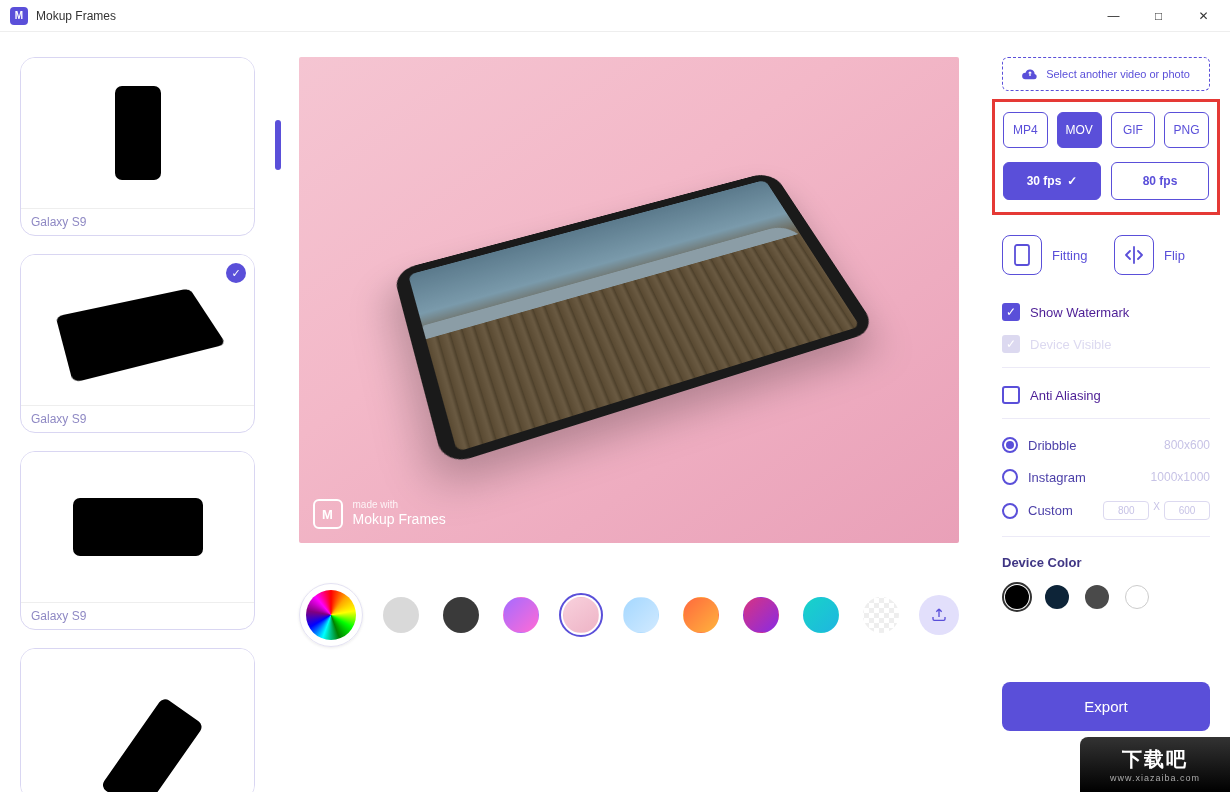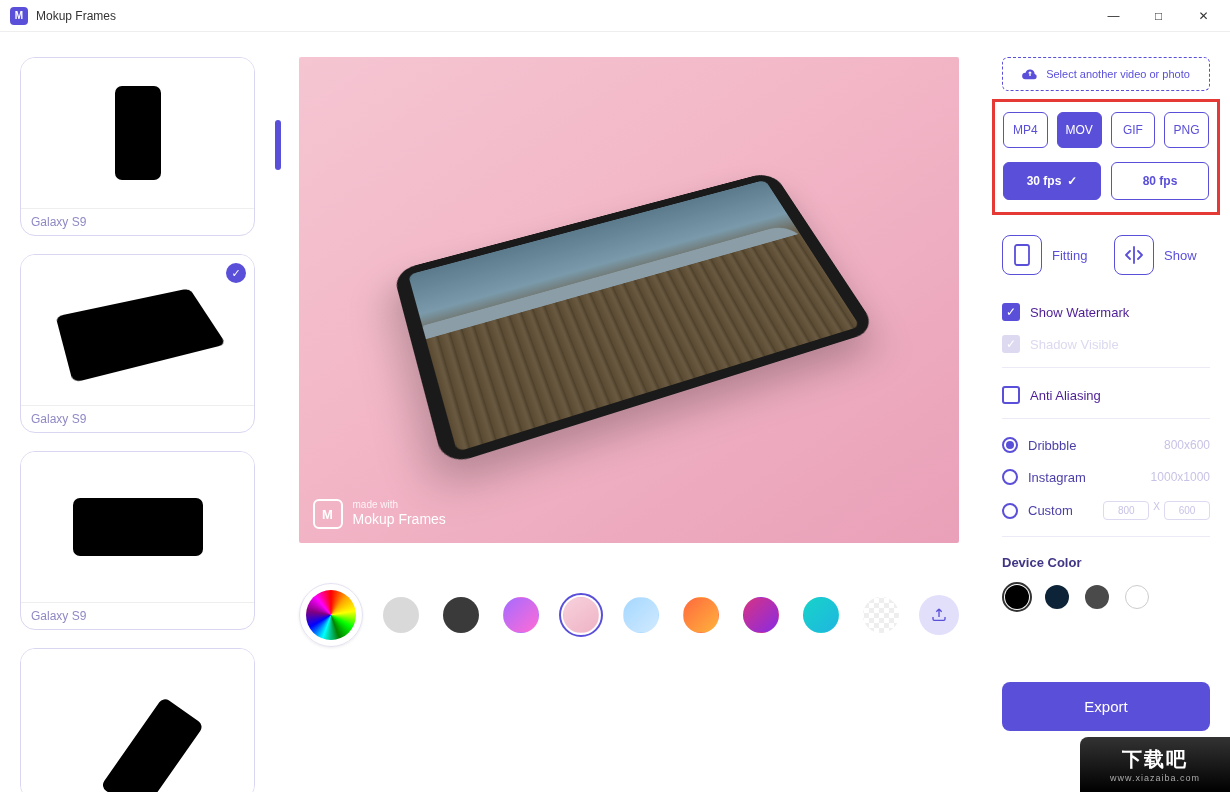--- a/index.html
+++ b/index.html
@@ -219,31 +219,31 @@
             </svg>
           </div>
         <div class="ctrl-label">Fitting</div>
       </div>
       <div class="ctrl-btn">
         <div class="ctrl-icon-box">
             <svg width="22" height="18" viewBox="0 0 22 18" fill="none" stroke="currentColor" stroke-width="1.8">
               <path d="M11 1v16M7 5l-4 4 4 4M15 5l4 4-4 4" stroke-linecap="round" stroke-linejoin="round"></path>
             </svg>
           </div>
-        <div class="ctrl-label">Show</div>
+        <div class="ctrl-label">Flip</div>
       </div>
     </div>
 
     <div class="check-row">
       <div class="checkbox-box checked">✓</div>
       <div class="check-label">Show Watermark</div>
     </div>
     <div class="check-row disabled">
       <div class="checkbox-box">✓</div>
-      <div class="check-label">Shadow Visible</div>
+      <div class="check-label">Device Visible</div>
     </div>
     <div class="divider"></div>
     <div class="check-row">
       <div class="checkbox-box"></div>
       <div class="check-label">Anti Aliasing</div>
     </div>
     <div class="divider"></div>
 
     <div class="radio-row">
       <div class="radio-left">

